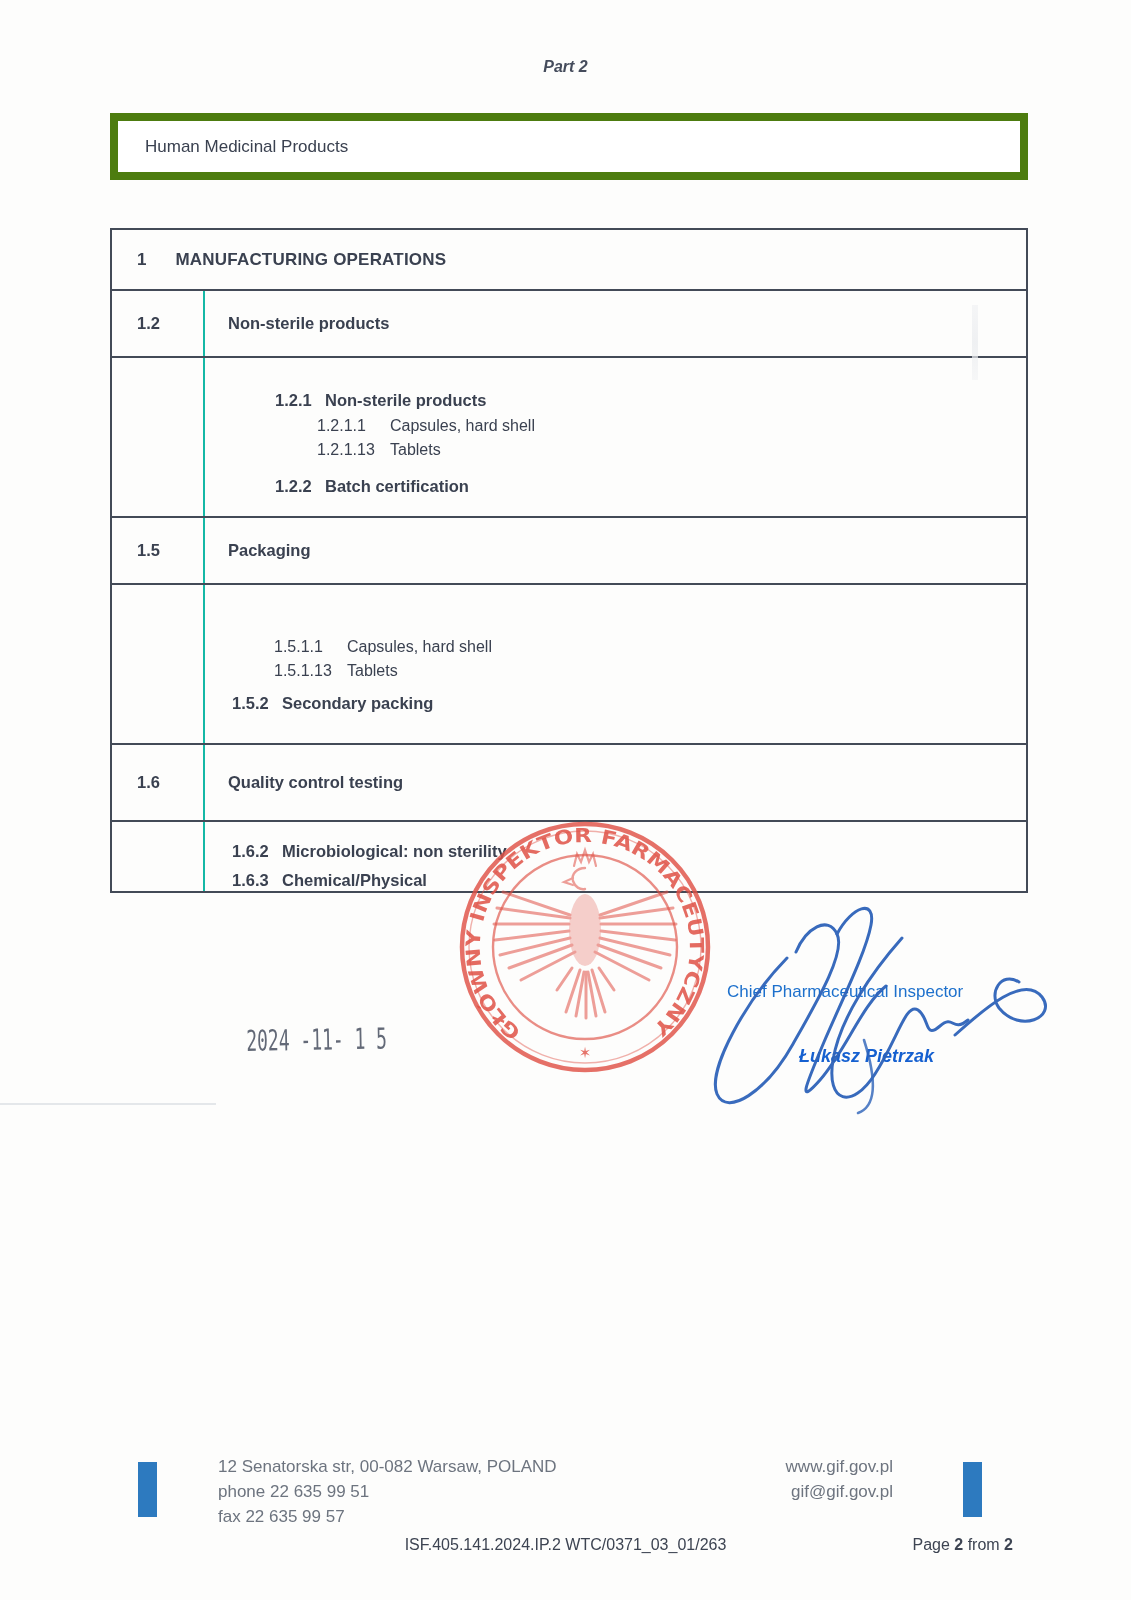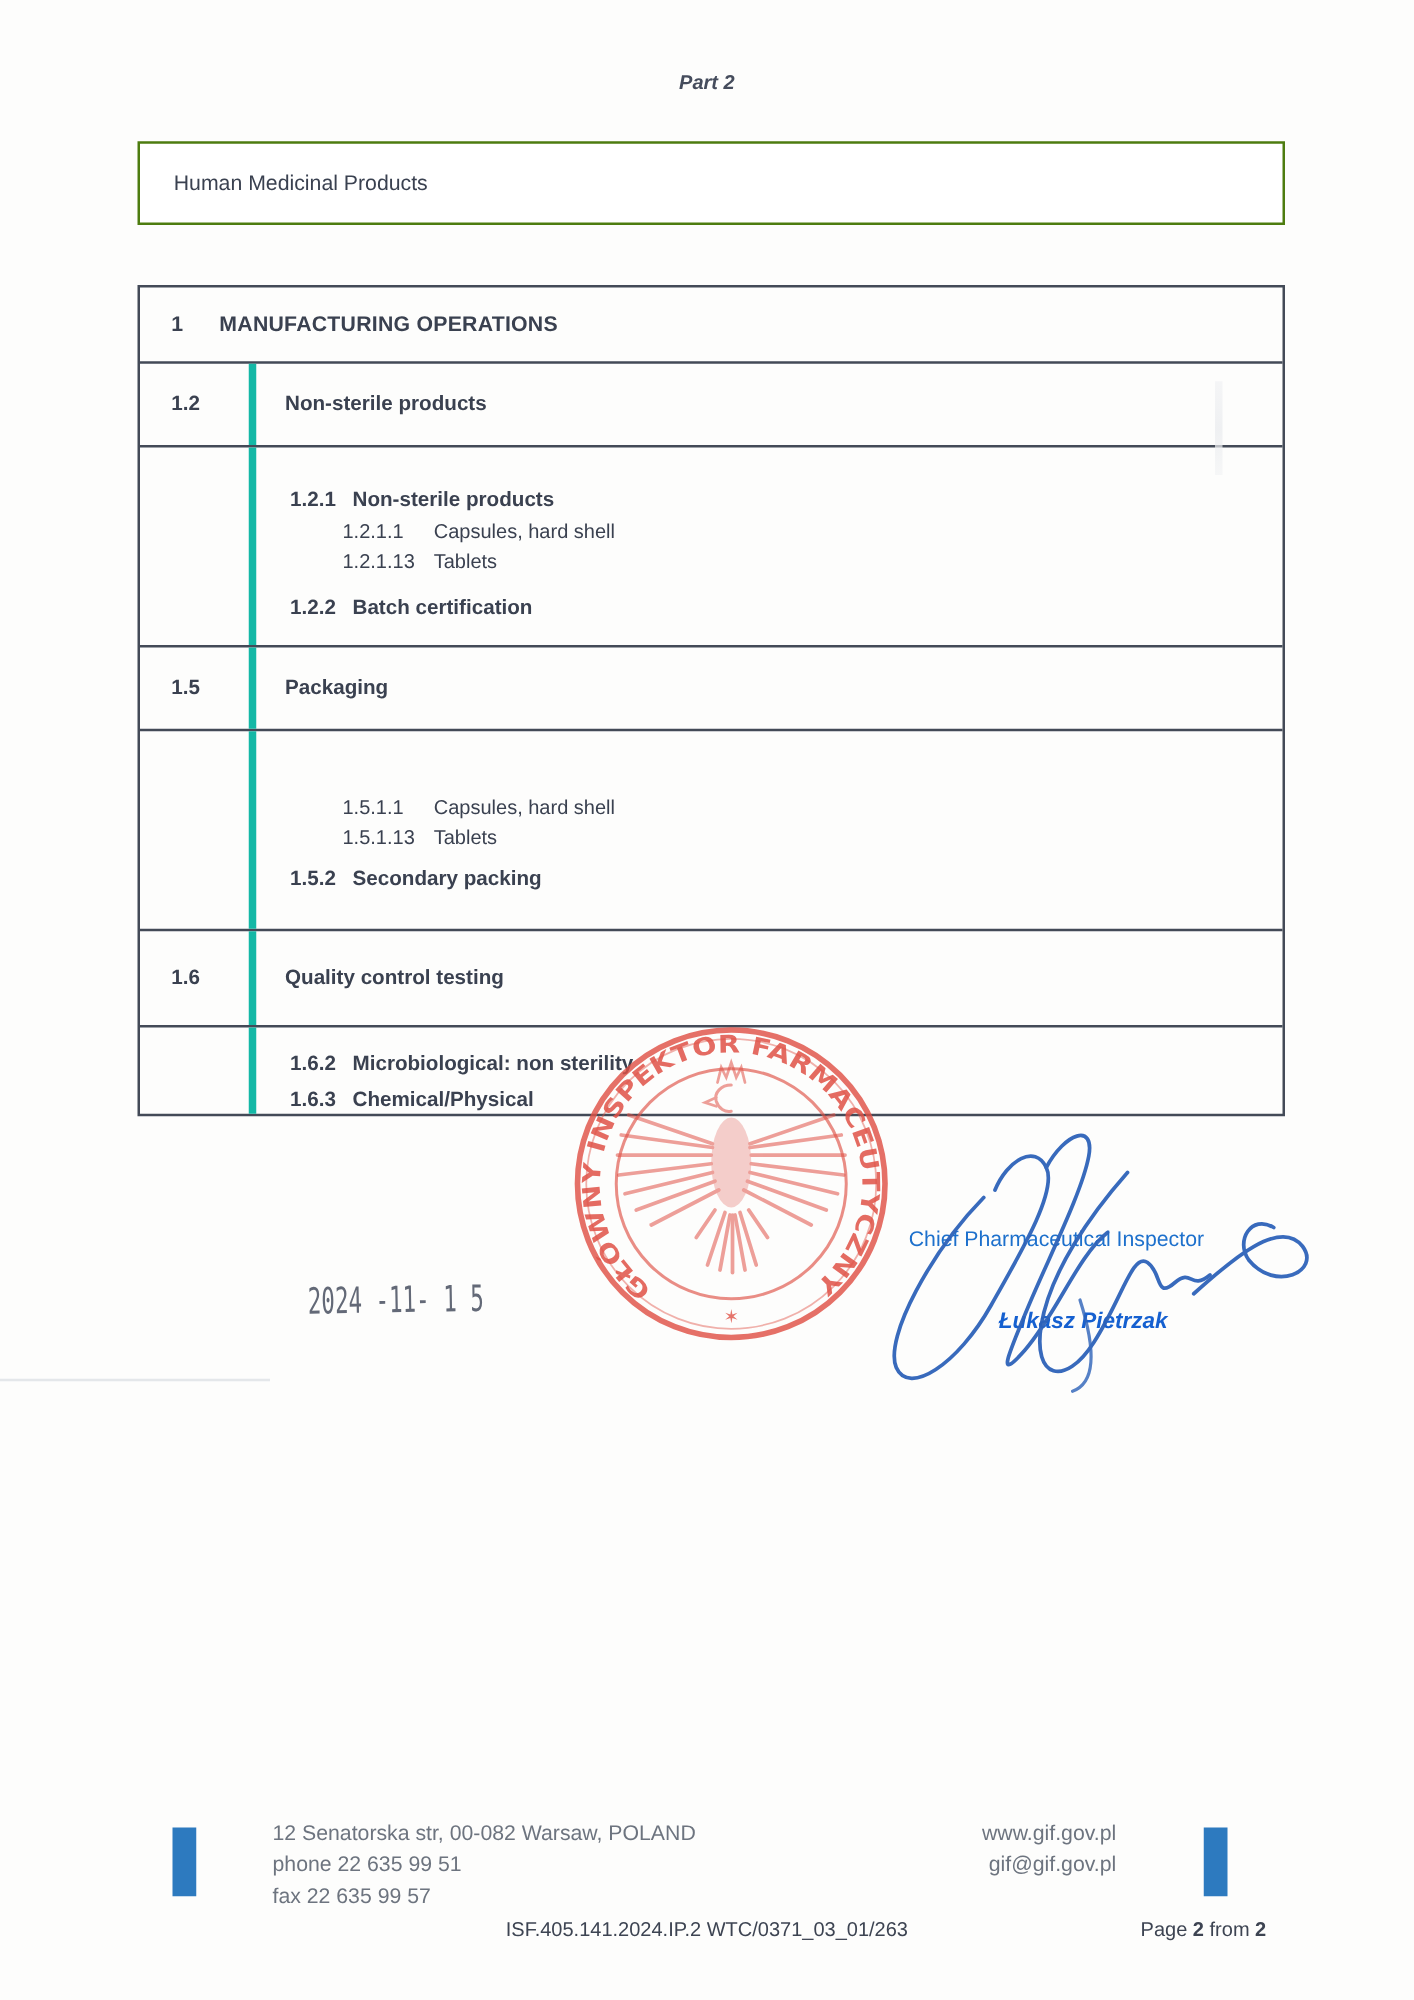--- a/index.html
+++ b/index.html
@@ -15,56 +15,56 @@
 
   
   .part-title {
     position:absolute; top:58px; left:0; width:1131px;
     text-align:center; font-weight:700; font-size:16px; color:#454c5c;font-style:italic;
   }
 
   
   .hmp-box {
     position:absolute; left:110px; top:113px; width:918px; height:67px;
-    border:2px solid #4d7c0f; background:#fff;
+    border:8px solid #4d7c0f; background:#fff;
     display:flex; align-items:center; padding-left:27px;
     font-size:17px; color:#3a4150;
   }
 
   
   .ops-table {
     position:absolute; left:110px; top:228px; width:918px; height:665px;
     border:2px solid #434a57; background:transparent;
   }
   .row { display:flex; border-bottom:2px solid #434a57; }
   .row:last-child { border-bottom:none; }
   .header-row { height:61px; align-items:center; padding-left:25px; }
   .hnum  { font-weight:700; font-size:17px; }
   .htitle{ font-weight:700; font-size:17px; margin-left:29px; letter-spacing:.2px; }
   .col-code {
-    width:93px; border-right:6px solid #14b8a6; flex:0 0 93px;
+    width:93px; border-right:2px solid #14b8a6; flex:0 0 93px;
     display:flex; align-items:center; padding-left:25px;
     font-weight:700; font-size:16.5px;
   }
   .col-content { flex:1; }
   .section-row .col-content {
     display:flex; align-items:center; padding-left:23px;
     font-weight:700; font-size:16.5px;
   }
   .detail .lvl2 {
     height:24px; line-height:24px; padding-left:27px;
     font-weight:700; font-size:16.5px; display:flex;
   }
   .detail .lvl3 {
     height:24px; line-height:24px; padding-left:69px;
     font-weight:400; font-size:16px; display:flex;
   }
   .code2 { width:50px; flex:0 0 50px; }
   .code3 { width:73px; flex:0 0 73px; font-weight:400; }
-  .r12x { padding-top:30px; }
+  .r12x { padding-top:30px;padding-left:43px; }
   .r12x .g1 { margin-top:2px; }
   .r12x .g2 { margin-top:12px; }
   .r15x { padding-top:38px; }
   .r15x .g1 { margin-top:12px; }
   .r15x .g2 { margin-top:8px; }
   .r16x { padding-top:17px; }
   .r16x .g1 { margin-top:5px; }
 
   
   .stamp-svg { position:absolute; left:450px; top:810px; pointer-events:none; }

